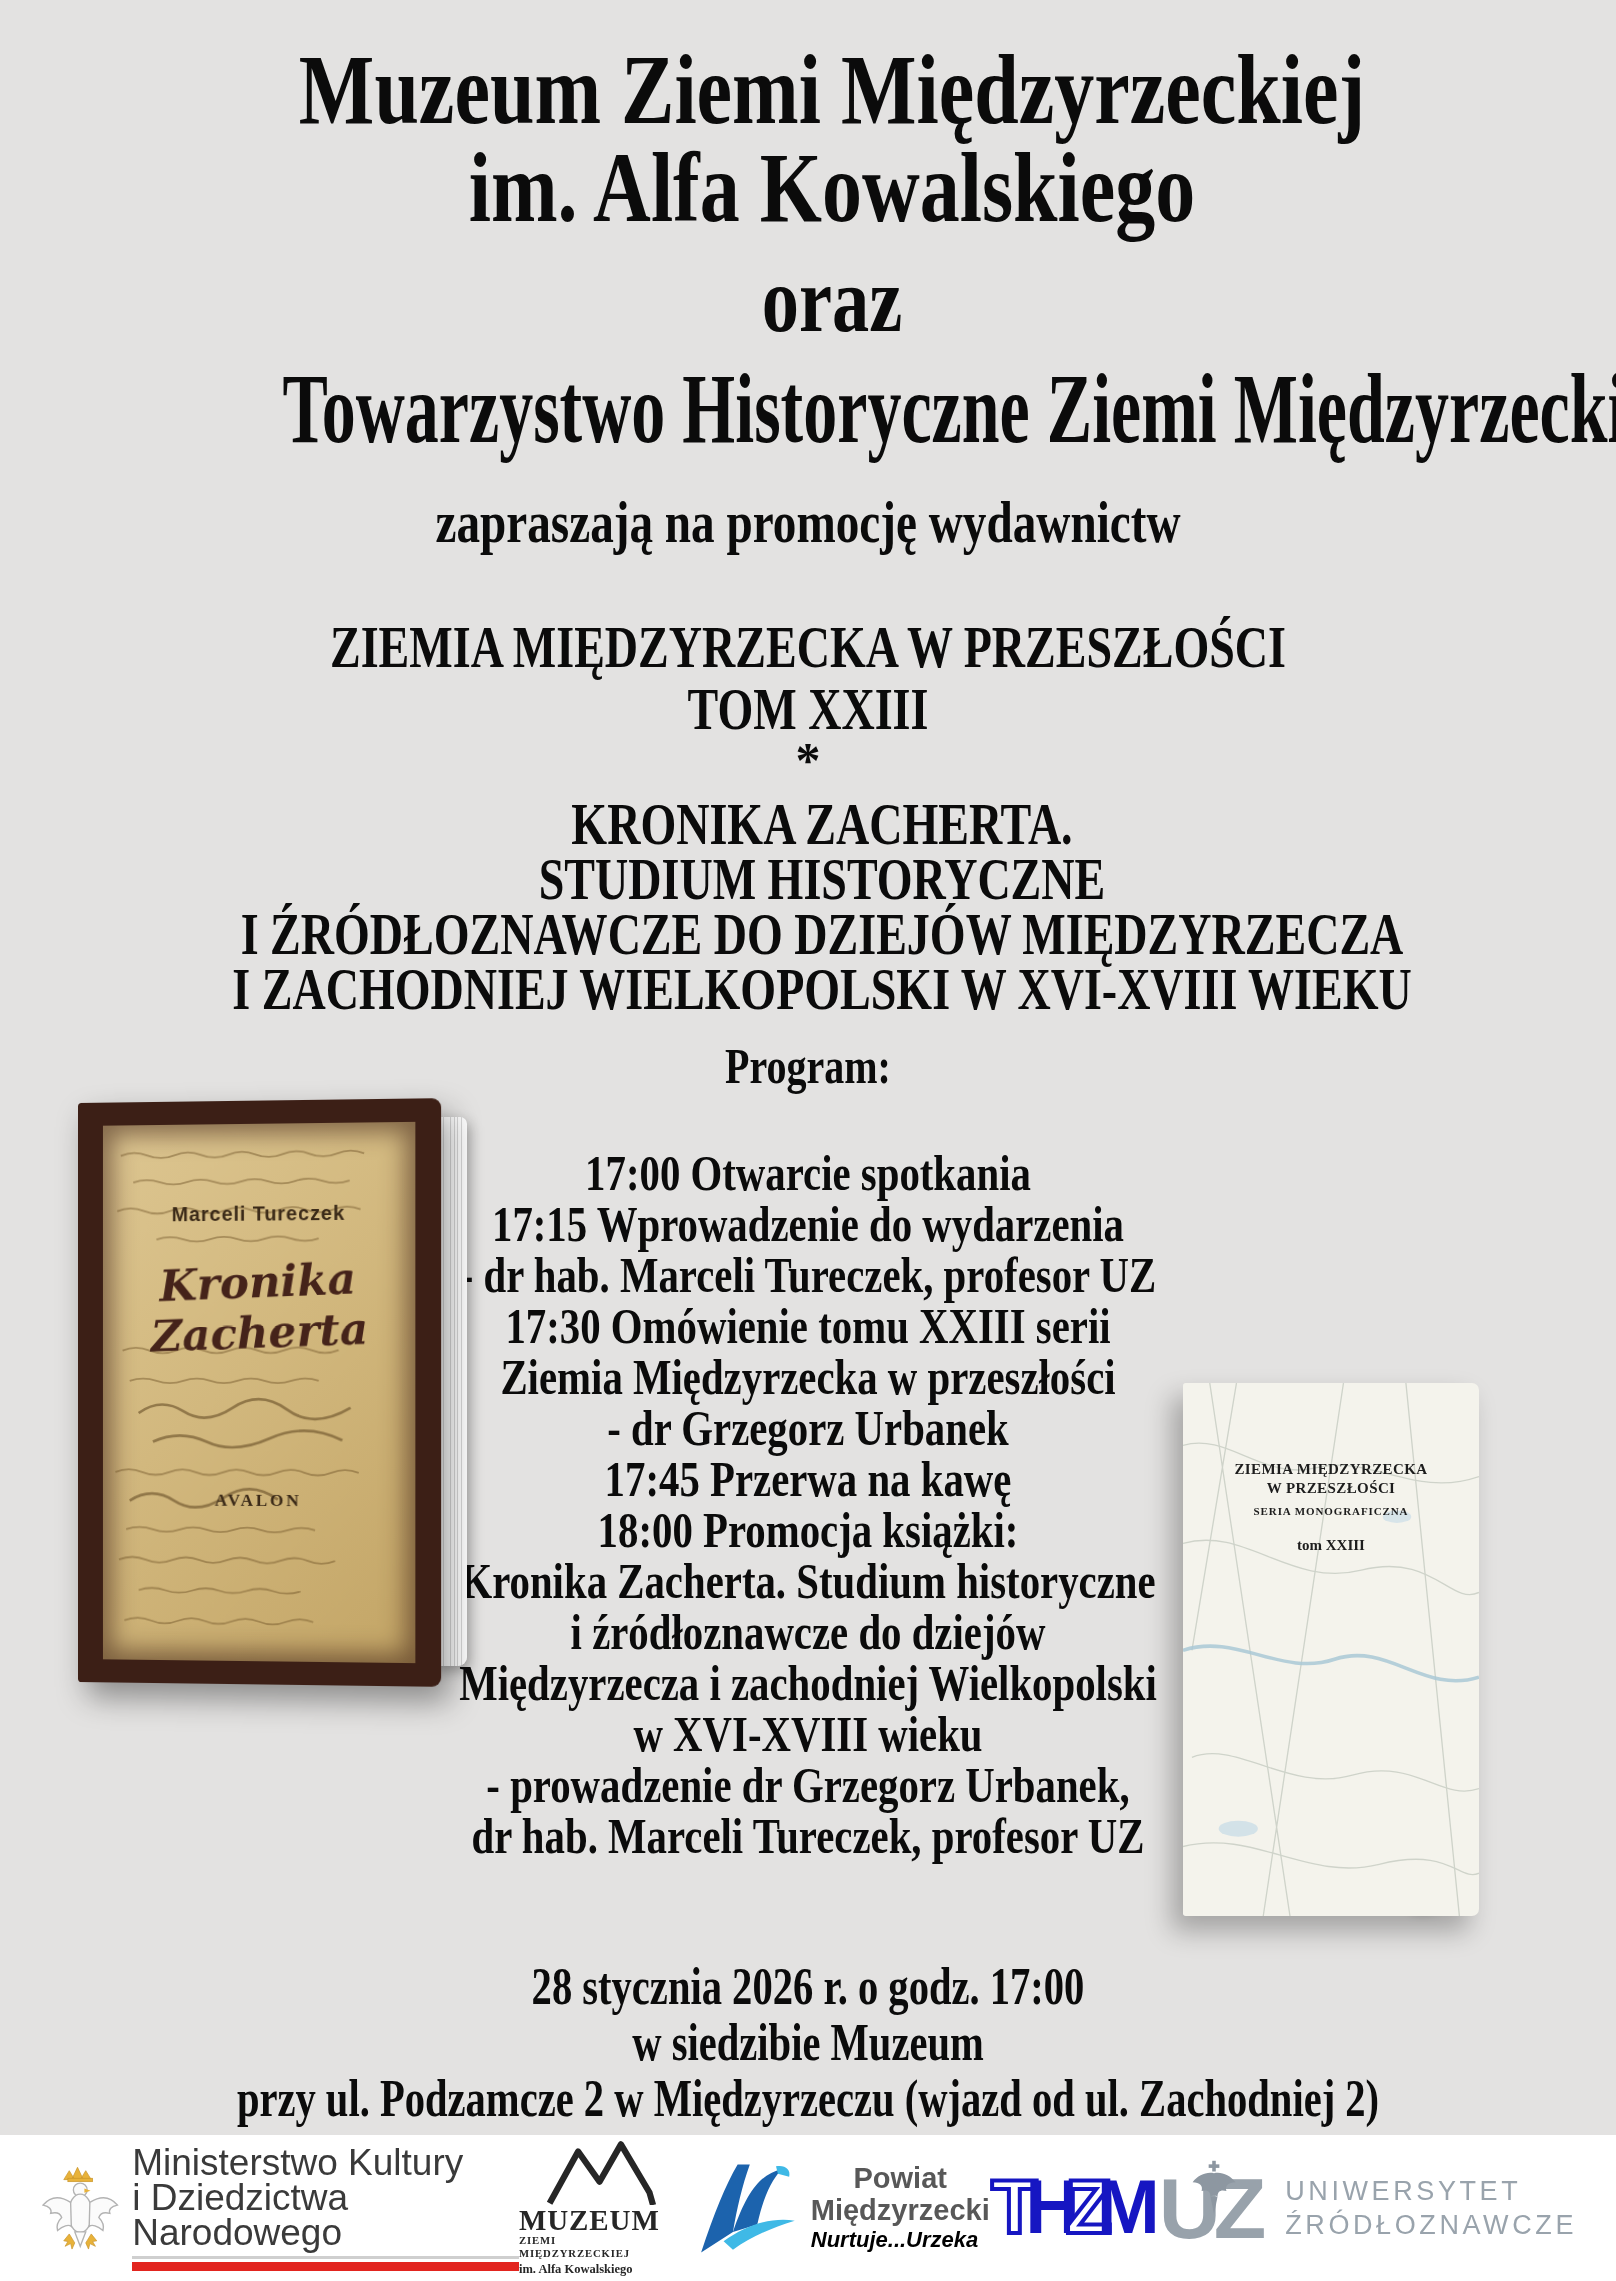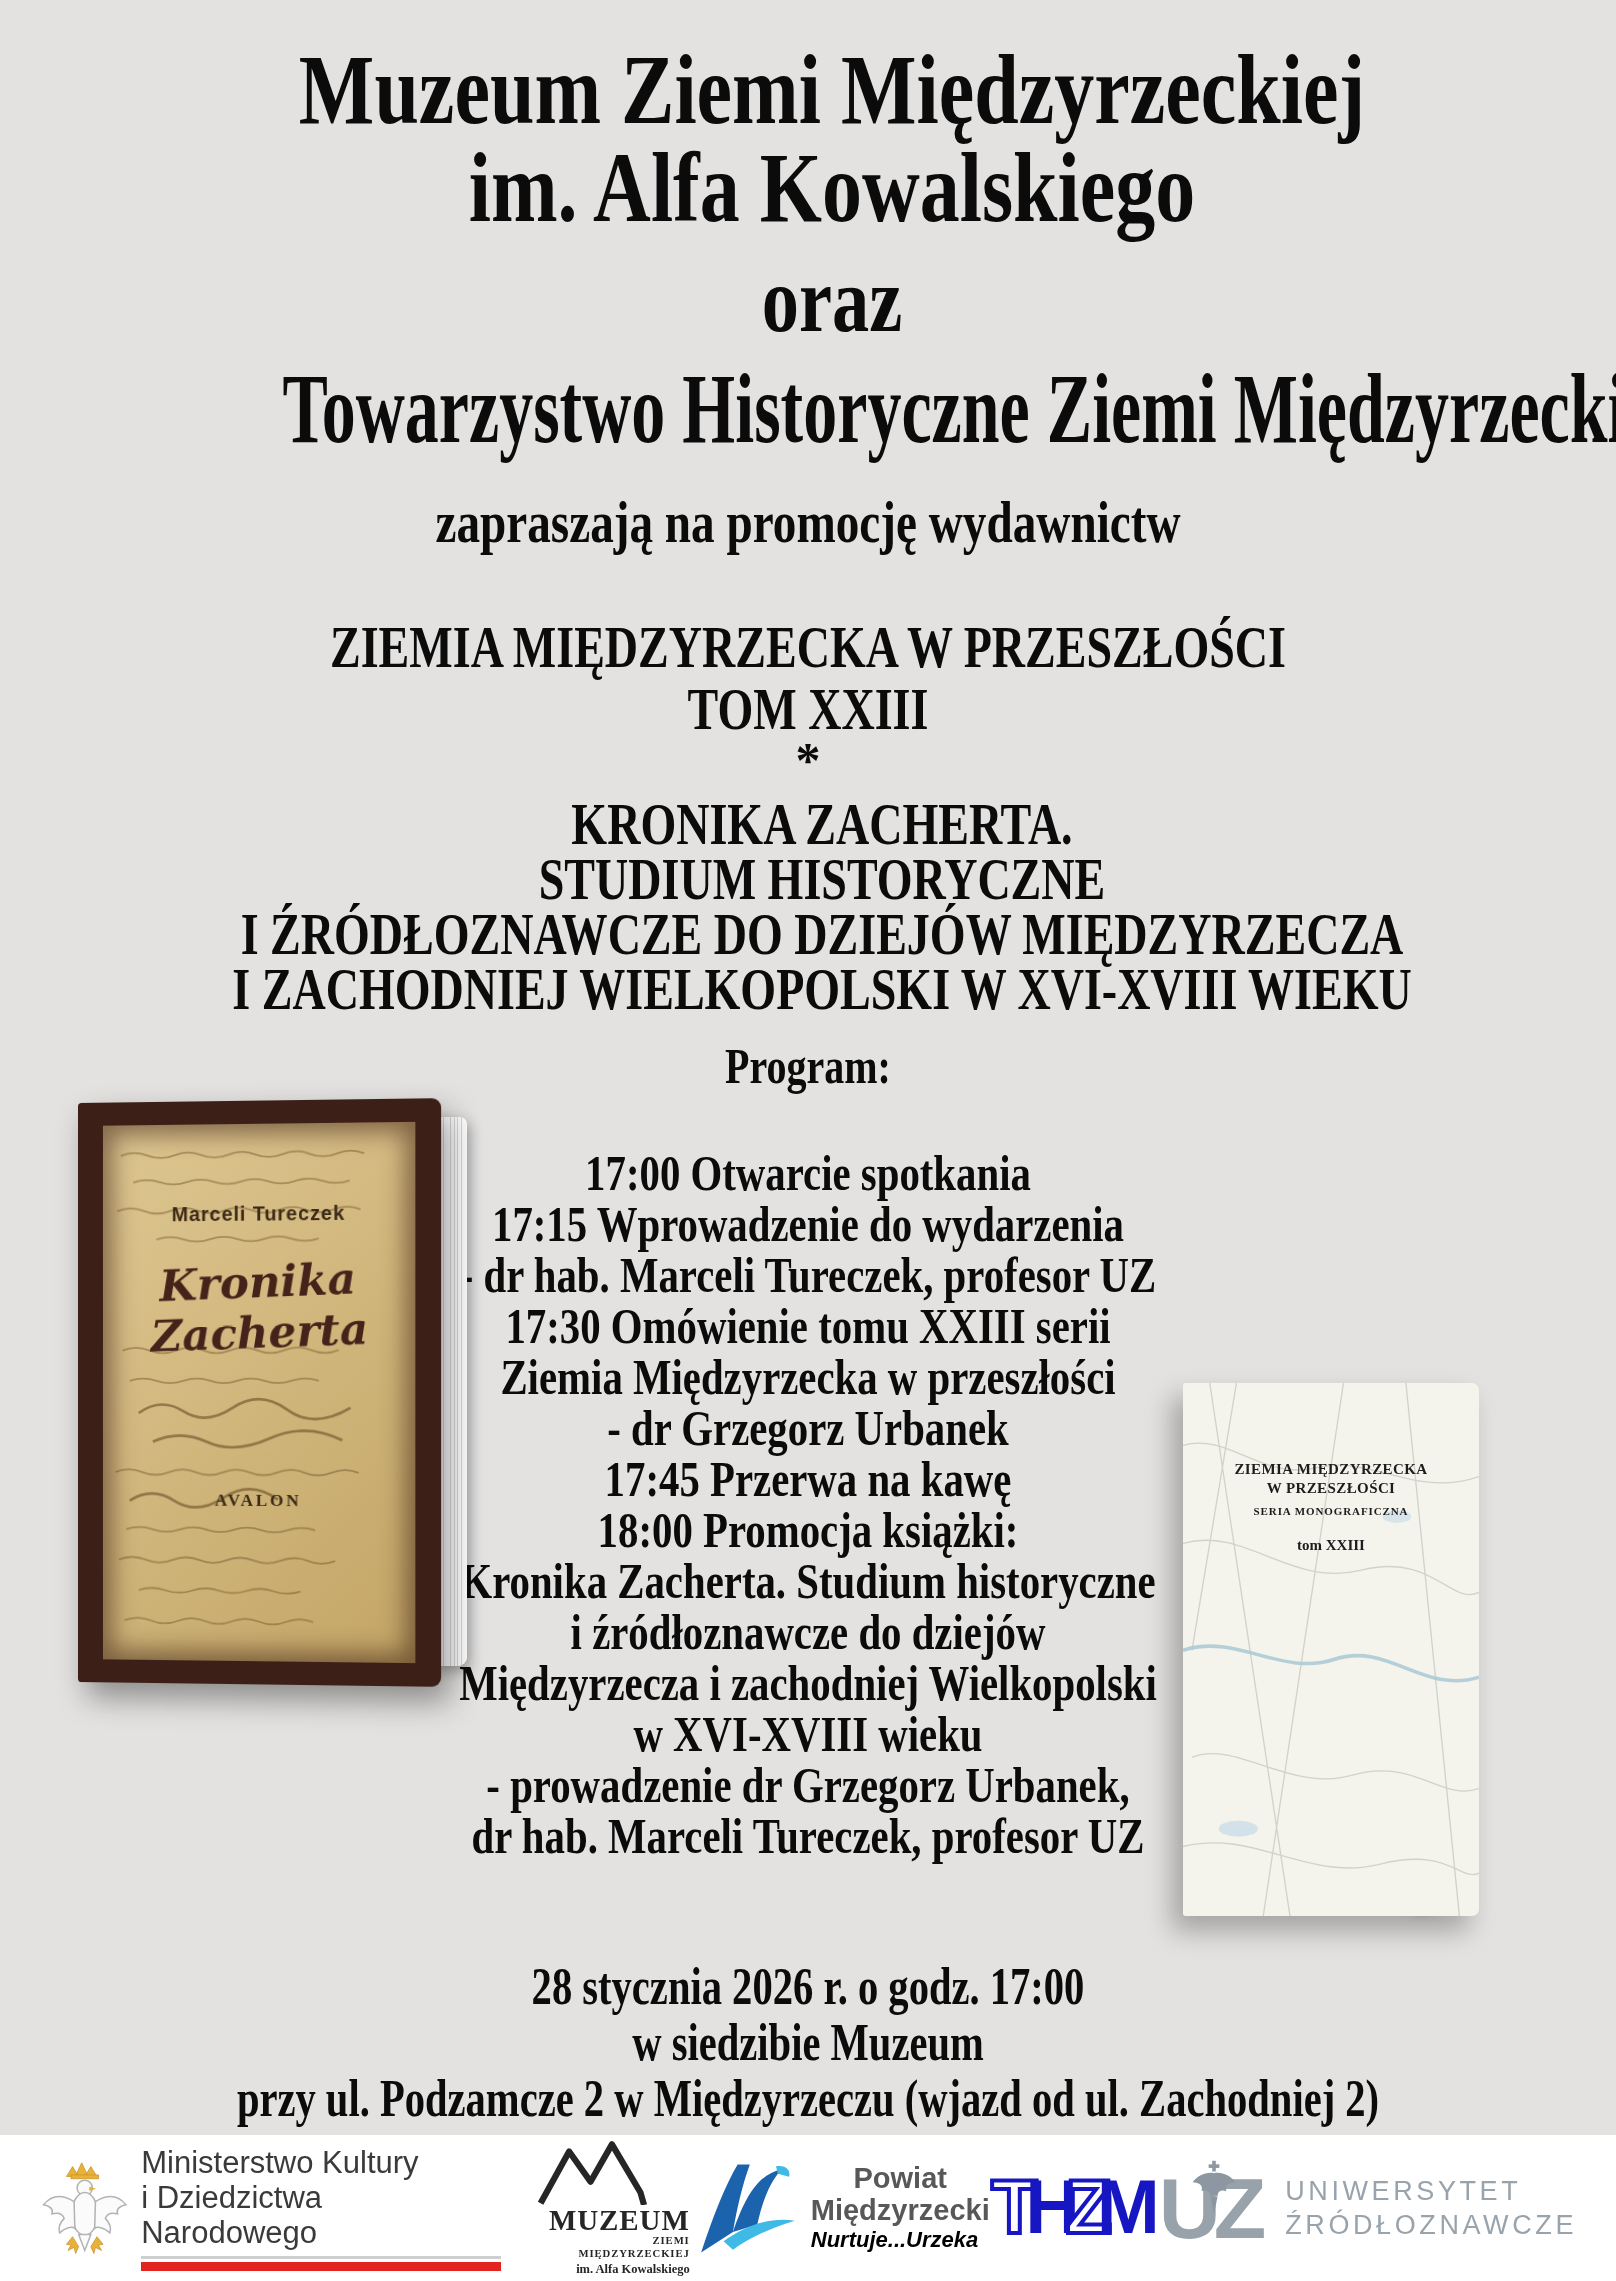--- a/index.html
+++ b/index.html
@@ -69,26 +69,26 @@
   .br-t1{font-size:15px; line-height:18.7px; letter-spacing:0.4px;}
   .br-sub{font-size:11px; letter-spacing:0.9px; margin-top:8px;}
   .br-vol{font-size:15px; margin-top:19.6px;}
 
   
   .footer{position:absolute; left:0; bottom:0; width:100%; height:146px;
     background:#ffffff; display:flex; align-items:center;
     justify-content:space-between; padding:0 39px; box-sizing:border-box;
     font-family:"Liberation Sans",sans-serif;}
   .logo{display:flex; align-items:center;}
-  .min-text{color:#3a3a3a; font-size:31px; line-height:35px; font-weight:500; margin-left:10.7px;}
+  .min-text{color:#3a3a3a; font-size:37px; line-height:35px; font-weight:500; margin-left:10.7px;}
   .min-flag{margin-top:6.2px;}
   .min-flag .fw{height:2.7px; background:#cfcfcf;}
   .min-flag .fr{height:9px; background:#e2251f; margin-top:2.7px;}
 
-  .logo-muzeum{display:block; text-align:right; width:192px; position:relative;}
+  .logo-muzeum{display:block; text-align:left; width:192px; position:relative;}
   .mz-roof{display:block; margin:0 auto 1.8px auto;}
   .mz-name{font-family:"Liberation Serif",serif; font-weight:700; font-size:29px;
     letter-spacing:0.9px; color:#262626; line-height:27px;}
   .mz-sub{font-family:"Liberation Serif",serif; font-weight:700; font-size:10.7px;
     letter-spacing:0.9px; color:#262626; line-height:13.4px;}
   .mz-sub3{font-family:"Liberation Serif",serif; font-weight:700; font-size:12.5px;
     color:#262626; line-height:16px;}
 
   .pw-text{margin-left:7.1px;}
   .pw-line{color:#585858; font-weight:700; font-size:29px; line-height:32px;text-align:center;}

